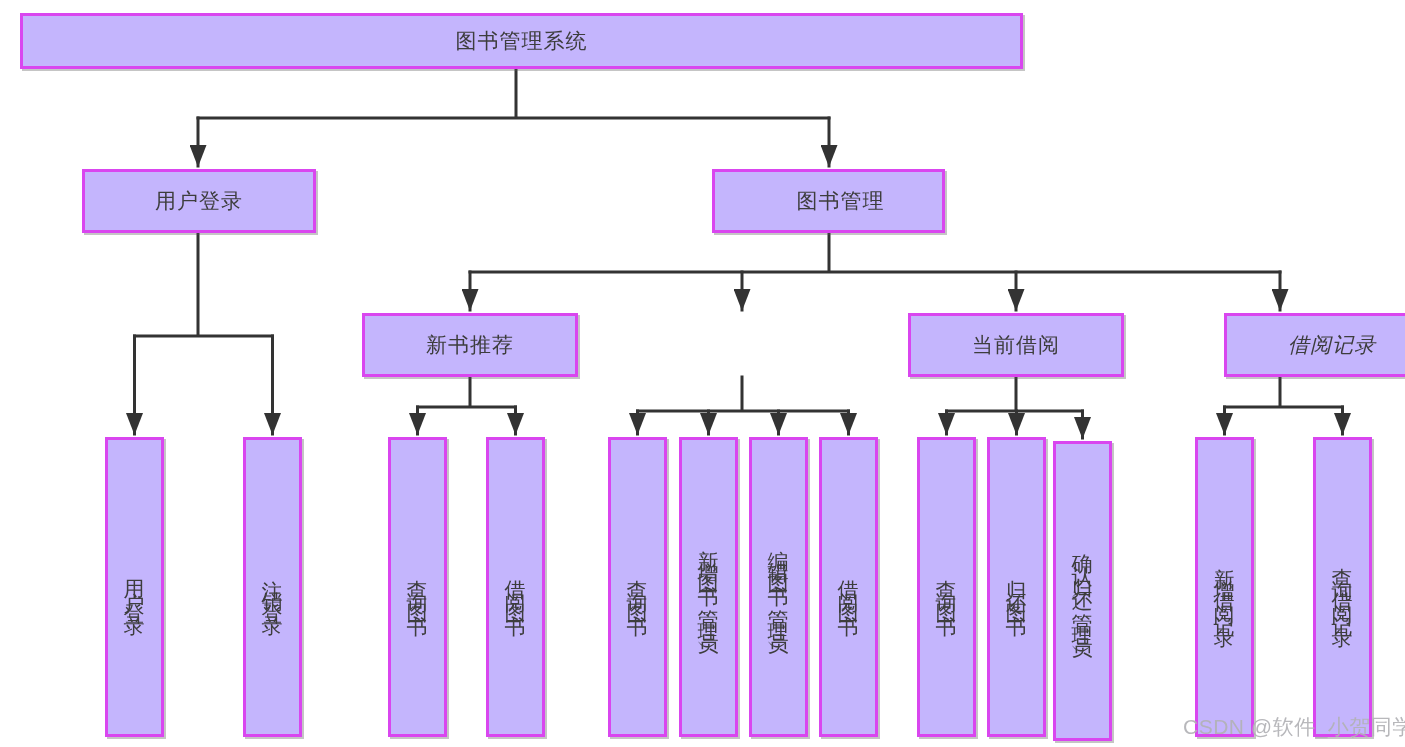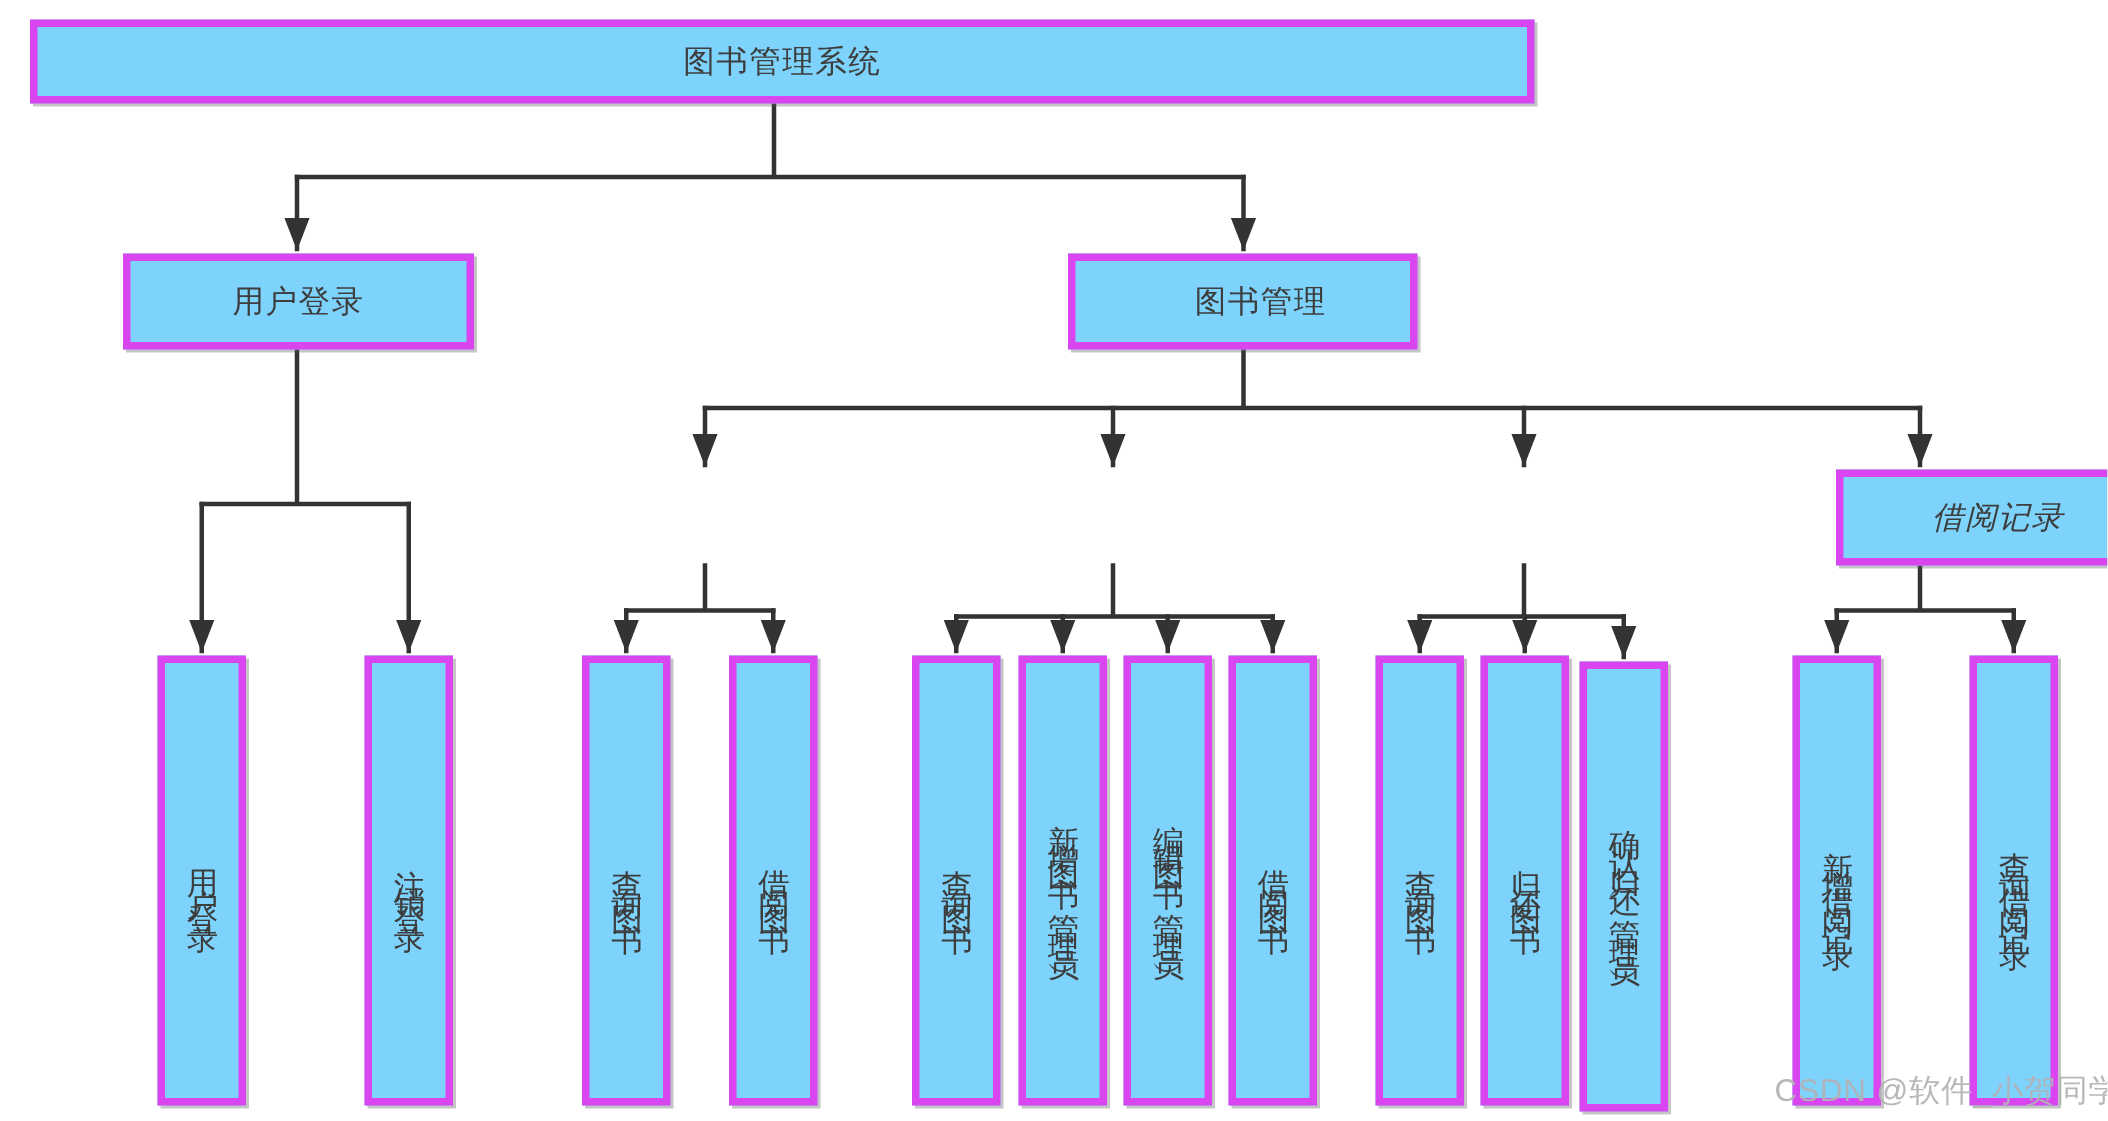--- a/index.html
+++ b/index.html
@@ -19,22 +19,22 @@
     position: absolute;
     left: 0;
     top: 0;
     width: 1405px;
     height: 747px;
     pointer-events: none;
   }
   .node {
     position: absolute;
     box-sizing: border-box;
-    background: #7dd3fc;
-    border: 5px solid #d946ef;
+    background: #c4b5fd;
+    border: 3px solid #d946ef;
     box-shadow: 2px 2px 0 rgba(90,90,90,0.35);
     display: flex;
     align-items: center;
     justify-content: center;
     color: #3d3d3d;
     z-index: 2;
   }
   .hnode {
     font-size: 21px;
     letter-spacing: 1px;
@@ -132,20 +132,22 @@
       <line x1="1224.5" y1="407" x2="1224.5" y2="434" marker-end="url(#arrow)"></line>
       <line x1="1342.5" y1="407" x2="1342.5" y2="434" marker-end="url(#arrow)"></line>
     </g>
   </svg>
 
   <div class="node hnode n-root">图书管理系统</div>
 
   <div class="node hnode n-login">用户登录</div>
   <div class="node hnode n-mgmt">图书管理</div>
 
+  <div class="node hnode n-l3 n-rec">新书推荐</div>
+  <div class="node hnode n-l3 n-cur">当前借阅</div>
   <div class="node hnode n-l3 n-hist">借阅记录</div>
 
   <div class="node vnode leaf lf1">
     <span>用户登录</span>
   </div>
   <div class="node vnode leaf lf2">
     <span>注销登录</span>
   </div>
 
   <div class="node vnode leaf lf3">

